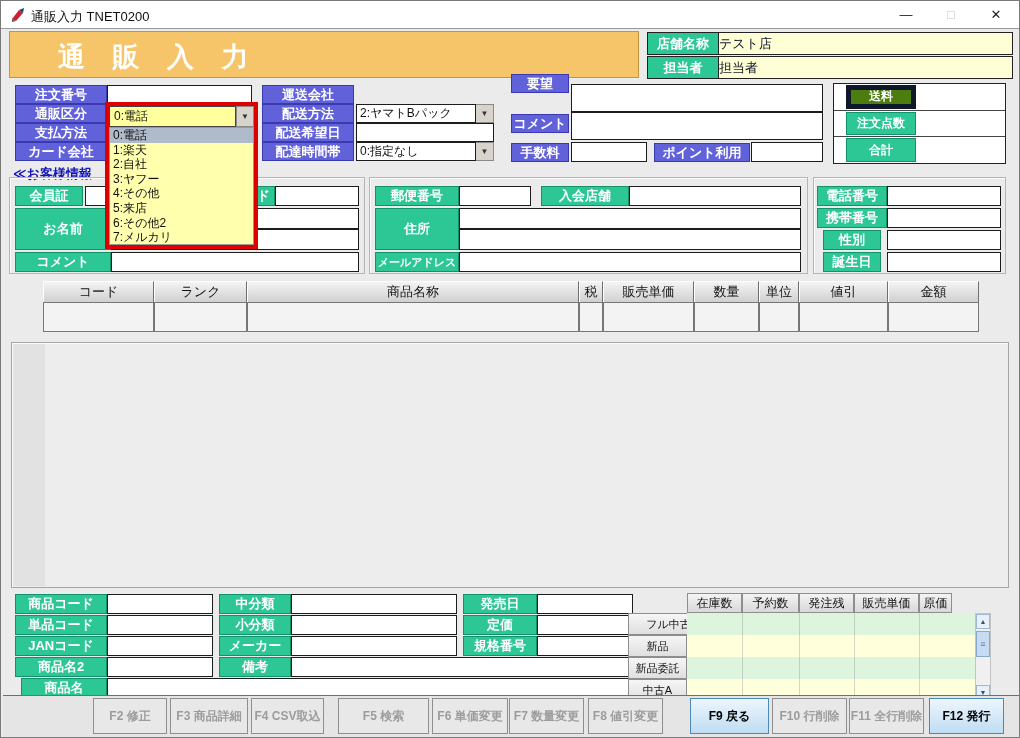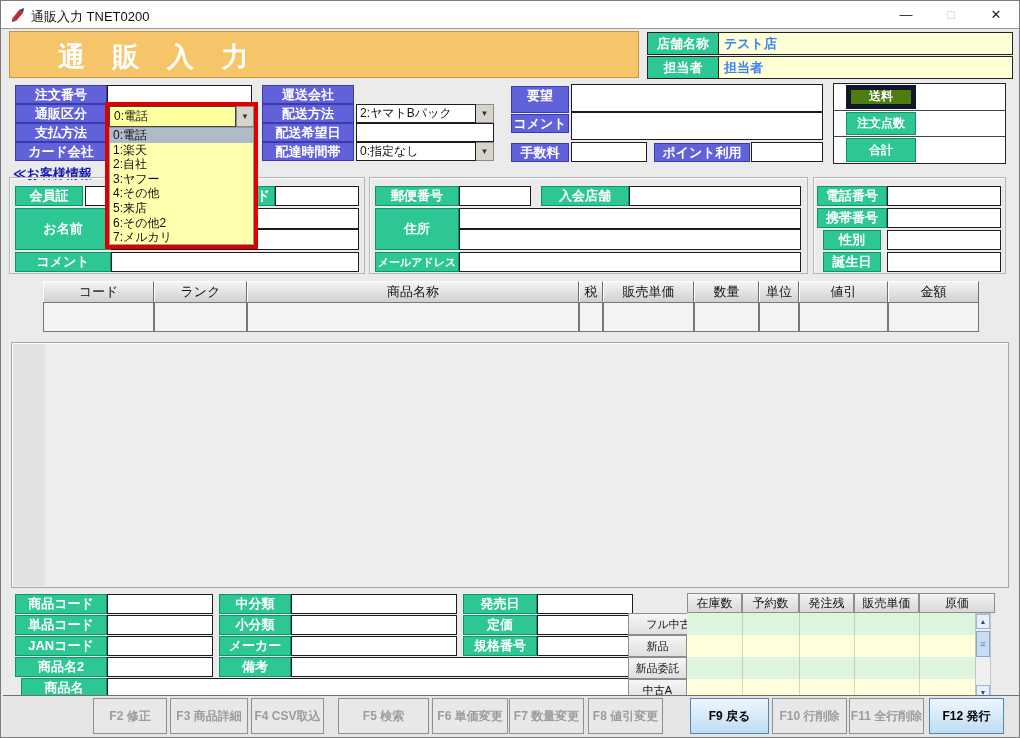--- a/index.html
+++ b/index.html
@@ -8,21 +8,21 @@
   .titlebar{position:absolute;left:0;top:0;width:100%;height:28px;background:#FFFFFF;border-bottom:1px solid #9A9A9A;box-sizing:border-box;}
   .apptitle{position:absolute;left:30px;top:7px;font-size:13px;color:#111;}
   .appicon{position:absolute;left:9px;top:6px;width:16px;height:16px;}
   .wbtn{position:absolute;top:0;width:42px;height:27px;text-align:center;line-height:27px;font-size:13px;color:#222;}
   .wbtn.max{color:#C8C8C8;}
   
   .hdrbar{position:absolute;left:8px;top:30px;width:630px;height:47px;background:#F7C569;border:1px solid #C9953B;box-sizing:border-box;}
   .hdrtitle{margin:7px 0 0 48px;font-size:27px;font-weight:bold;color:#FFFFFF;letter-spacing:10px;}
   .inforow{position:absolute;left:646px;width:366px;height:23px;border:1px solid #222;display:flex;box-sizing:border-box;background:#FFFFD6;}
   .inforow .lg{width:70px;background:#2DC795;color:#fff;font-weight:bold;font-size:13px;text-align:center;line-height:21px;border-right:1px solid #222;}
-  .inforow .fv{flex:1;font-size:13px;line-height:21px;padding-left:5px;color:#3b82f6;font-weight:bold;}
+  .inforow .fv{flex:1;font-size:13px;line-height:21px;color:#0f172a;}
   
   .lblB{position:absolute;background:#6161DA;color:#fff;font-weight:bold;font-size:13px;text-align:center;border:1px solid #3A3AB0;box-sizing:border-box;line-height:17px;}
   .lblG{position:absolute;background:#2DC795;color:#fff;font-weight:bold;font-size:13px;text-align:center;border:1px solid #12926B;box-sizing:border-box;display:flex;align-items:center;justify-content:center;}
   .fld{position:absolute;background:#FFFFFF;border:1px solid #1C1C1C;box-sizing:border-box;}
   .combo{position:absolute;display:flex;box-sizing:border-box;}
   .combo .cv{flex:1;background:#fff;border:1px solid #1C1C1C;font-size:12px;line-height:16px;padding-left:3px;color:#111;box-sizing:border-box;}
   .combo .cb{width:18px;background:#D8D4CC;border:1px solid #8A8A8A;border-left:none;text-align:center;font-size:8px;line-height:17px;color:#333;box-sizing:border-box;}
   
   .sumbox{position:absolute;left:832px;top:82px;width:173px;height:81px;background:#fff;border:1px solid #222;box-sizing:border-box;display:flex;flex-direction:column;}
   .sumrow{flex:1;position:relative;border-bottom:1px solid #444;}
@@ -109,21 +109,21 @@
     <div class="cb">▼</div>
   </div>
   <div class="lblB" style="left:261px;top:122px;width:92px;height:19px;">配送希望日</div>
   <div class="fld" style="left:355px;top:122px;width:138px;height:19px;"></div>
   <div class="lblB" style="left:261px;top:141px;width:92px;height:19px;">配達時間帯</div>
   <div class="combo" style="left:355px;top:141px;width:138px;height:19px;">
     <div class="cv">0:指定なし</div>
     <div class="cb">▼</div>
   </div>
 
-  <div class="lblB" style="left:510px;top:85px;width:58px;height:27px;">要望</div>
+  <div class="lblB" style="left:510px;top:73px;width:58px;height:19px;">要望</div>
   <div class="fld" style="left:570px;top:83px;width:252px;height:28px;"></div>
   <div class="lblB" style="left:510px;top:113px;width:58px;height:19px;">コメント</div>
   <div class="fld" style="left:570px;top:111px;width:252px;height:28px;"></div>
   <div class="lblB" style="left:510px;top:142px;width:58px;height:19px;">手数料</div>
   <div class="fld" style="left:570px;top:141px;width:76px;height:20px;"></div>
   <div class="lblB" style="left:653px;top:142px;width:96px;height:19px;">ポイント利用</div>
   <div class="fld" style="left:750px;top:141px;width:72px;height:20px;"></div>
 
   <div class="sumbox">
     <div class="sumrow">
@@ -219,21 +219,21 @@
   <div class="fld" style="left:536px;top:593px;width:96px;height:20px;"></div>
   <div class="lblG" style="left:462px;top:614px;width:74px;height:20px;">定価</div>
   <div class="fld" style="left:536px;top:614px;width:96px;height:20px;"></div>
   <div class="lblG" style="left:462px;top:635px;width:74px;height:20px;">規格番号</div>
   <div class="fld" style="left:536px;top:635px;width:96px;height:20px;"></div>
 
   <div class="shead" style="left:686px;top:592px;width:55px;height:20px;">在庫数</div>
   <div class="shead" style="left:741px;top:592px;width:57px;height:20px;">予約数</div>
   <div class="shead" style="left:798px;top:592px;width:55px;height:20px;">発注残</div>
   <div class="shead" style="left:853px;top:592px;width:65px;height:20px;">販売単価</div>
-  <div class="shead" style="left:918px;top:592px;width:76px;height:20px;">原価</div>
+  <div class="shead" style="left:918px;top:592px;width:33px;height:20px;">原価</div>
   <div class="rowhdr" style="left:627px;top:612px;width:81px;height:22px;font-family:Liberation Serif, serif;">フル中古</div>
   <div class="rowhdr" style="left:627px;top:634px;width:59px;height:22px;">新品</div>
   <div class="rowhdr" style="left:627px;top:656px;width:59px;height:22px;">新品委託</div>
   <div class="rowhdr" style="left:627px;top:678px;width:59px;height:22px;">中古A</div>
   <div class="srow" style="top:612px;background:#DCF5DC;"></div>
   <div class="srow" style="top:634px;background:#FFFFDC;"></div>
   <div class="srow" style="top:656px;background:#DCF5DC;"></div>
   <div class="srow" style="top:678px;background:#FFFFDC;"></div>
   <div class="vline" style="left:741px;top:612px;height:88px;"></div>
   <div class="vline" style="left:798px;top:612px;height:88px;"></div>

